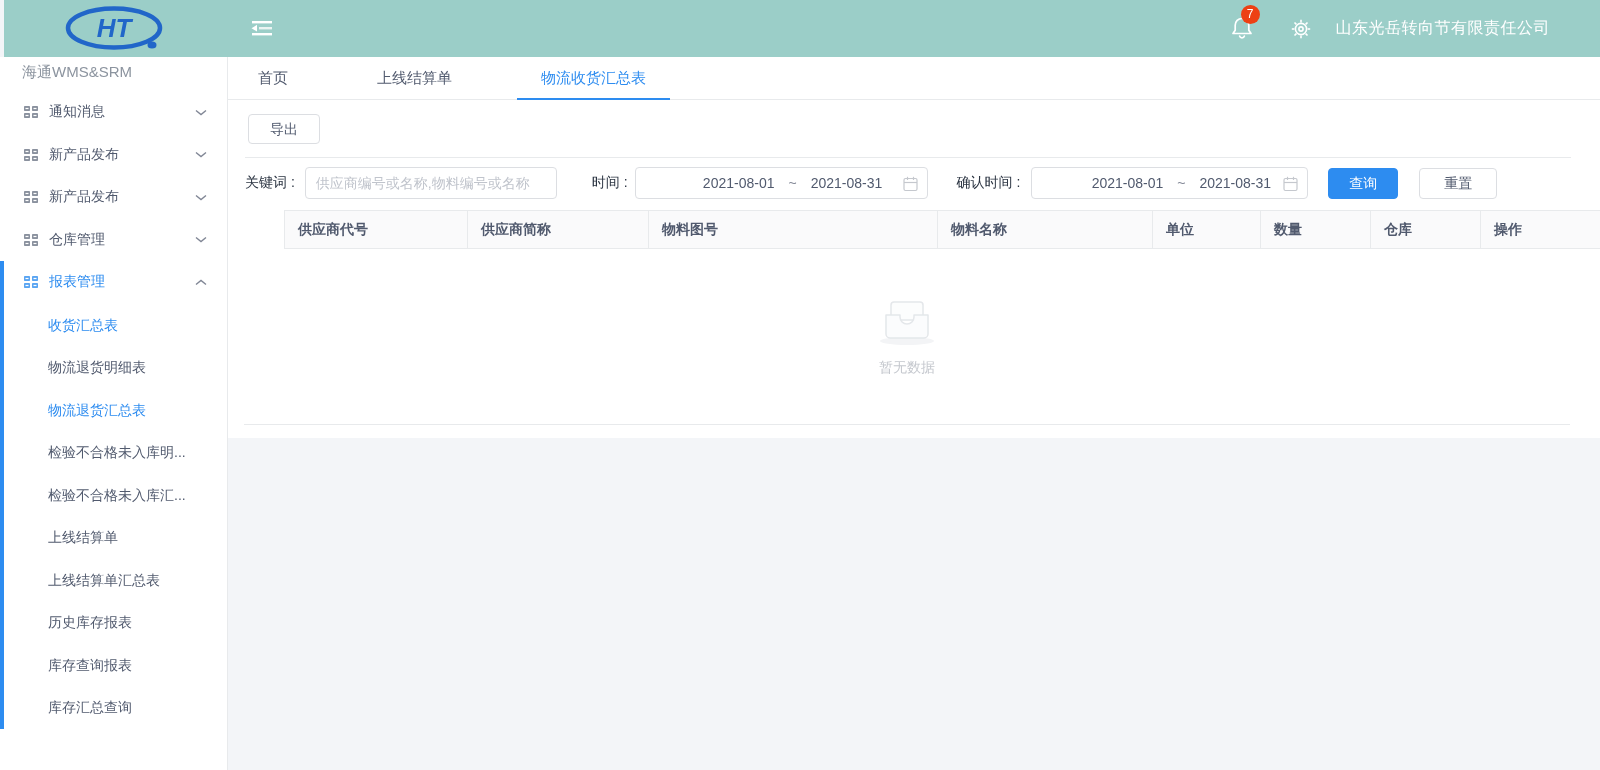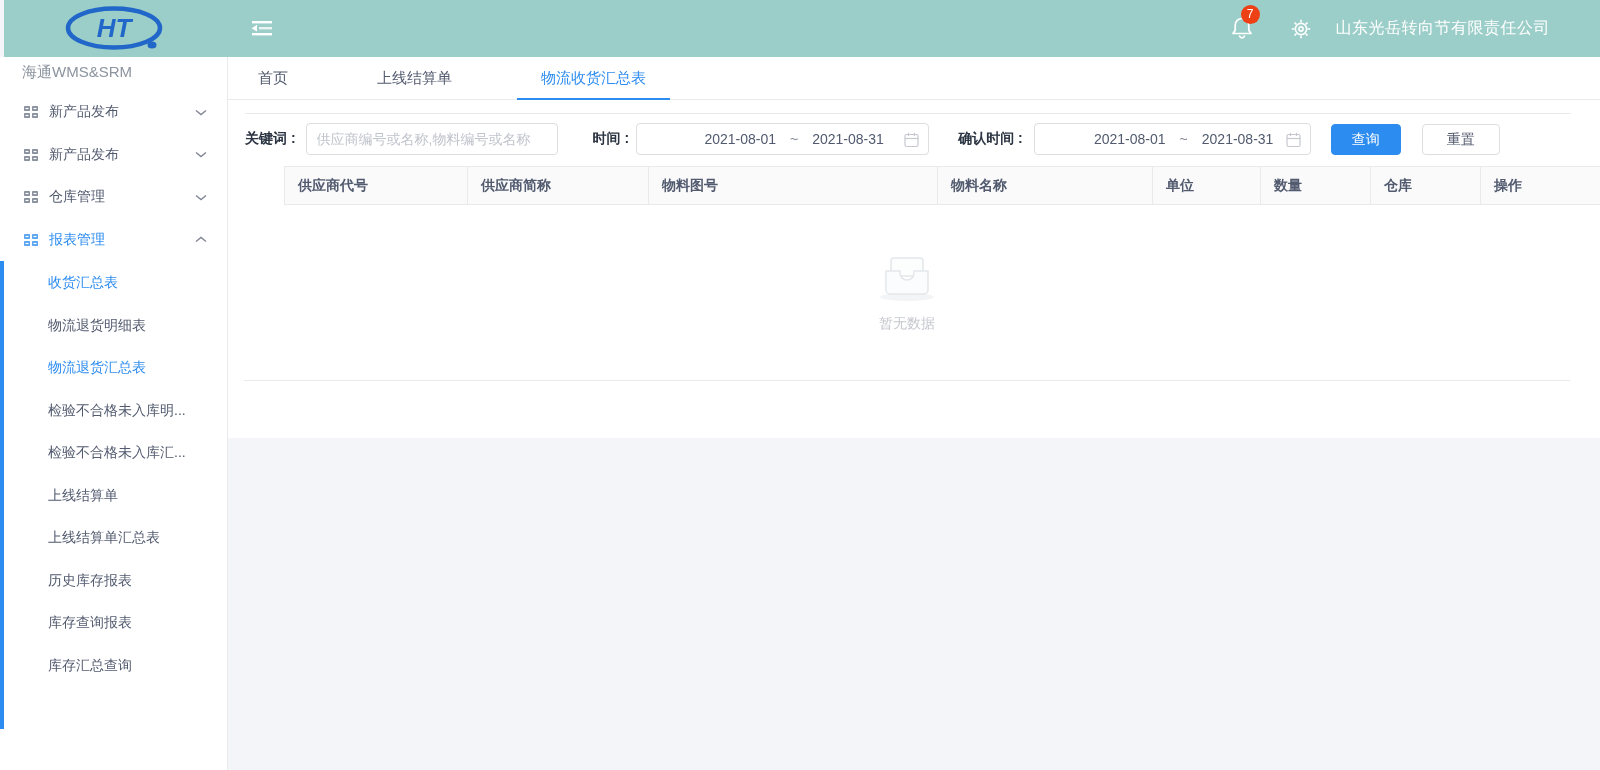--- a/index.html
+++ b/index.html
@@ -40,21 +40,21 @@
   .tab { padding:0 24px; margin-right:41px; line-height:41px; font-size:15px; color:#515a6e;
          cursor:pointer; border-bottom:2px solid transparent; white-space:nowrap; }
   .tab.active { color:#2d8cf0; border-bottom-color:#2d8cf0; }
 
   .toolbar { padding:14px 0 0 20px; height:44px; }
   .btn { display:inline-block; height:30px; line-height:28px; padding:0 21px; background:#fff;
          border:1px solid #dcdee2; border-radius:4px; font-size:14px; color:#515a6e; cursor:pointer; }
   .divider { margin:13px 29px 0 17px; border-top:1px solid #e8eaec; }
 
   .filters { margin-top:9px; padding-left:17px; height:32px; display:flex; align-items:center; }
-  .flabel { font-size:14px; font-weight:700; color:#2b3442; white-space:nowrap;text-align:right; }
+  .flabel { font-size:14px; font-weight:400; color:#2b3442; white-space:nowrap;text-align:right; }
   .kw-input { width:252px; height:32px; margin-left:10px; border:1px solid #dcdee2; border-radius:4px;
               padding:8px 10px; font-size:14px; color:#515a6e; outline:none;
               font-family:"Liberation Sans","DejaVu Sans",sans-serif; }
   .kw-input::placeholder { color:#c0c4cc; }
   .lbl-time { margin-left:35px; }
   .range { position:relative; height:32px; border:1px solid #dcdee2; border-radius:4px;
            display:flex; align-items:center; justify-content:center; cursor:pointer;
            font-size:14px; color:#515a6e;padding-left:23px; }
   .range .sep { margin:0 14px; color:#808695; }
   .range .cal { position:absolute; right:9px; top:8px; display:flex; }
@@ -118,20 +118,42 @@
     </div>
     <div class="company">山东光岳转向节有限责任公司</div>
   </div>
 </header>
 
 <aside class="sidebar">
   <div class="brand">海通WMS&amp;SRM</div>
   <div class="active-bar"></div>
   <nav>
 
+    <div class="menu-item">
+      <svg width="14" height="12" viewBox="0 0 14 12">
+        <g fill="#8a919e">
+            <rect x="0" y="0" width="6" height="5" rx="0.8"></rect>
+            <rect x="8" y="0" width="6" height="5" rx="0.8"></rect>
+            <rect x="0" y="7" width="6" height="5" rx="0.8"></rect>
+            <rect x="8" y="7" width="6" height="5" rx="0.8"></rect>
+          </g>
+        <g fill="#ffffff">
+            <rect x="1.5" y="1.9" width="3" height="1.2"></rect>
+            <rect x="9.5" y="1.9" width="3" height="1.2"></rect>
+            <rect x="1.5" y="8.9" width="3" height="1.2"></rect>
+            <rect x="9.5" y="8.9" width="3" height="1.2"></rect>
+          </g>
+      </svg>
+      <span class="mi-label">通知消息</span>
+      <span class="chev">
+        <svg width="12" height="7">
+            <polyline points="1,1.5 6,5.5 11,1.5" fill="none" stroke="#808695" stroke-width="1.4"></polyline>
+          </svg>
+      </span>
+    </div>
 
     <div class="menu-item">
       <svg width="14" height="12" viewBox="0 0 14 12">
         <g fill="#8a919e">
             <rect x="0" y="0" width="6" height="5" rx="0.8"></rect>
             <rect x="8" y="0" width="6" height="5" rx="0.8"></rect>
             <rect x="0" y="7" width="6" height="5" rx="0.8"></rect>
             <rect x="8" y="7" width="6" height="5" rx="0.8"></rect>
           </g>
         <g fill="#ffffff">
@@ -232,20 +254,23 @@
 </aside>
 
 <div class="content">
 
   <div class="tabbar">
     <div class="tab">首页</div>
     <div class="tab">上线结算单</div>
     <div class="tab active">物流收货汇总表</div>
   </div>
 
+  <div class="toolbar">
+    <button class="btn">导出</button>
+  </div>
 
   <div class="divider"></div>
 
   <div class="filters">
     <span class="flabel">关键词 :</span>
     <input class="kw-input" type="text" placeholder="供应商编号或名称,物料编号或名称" style="">
     <span class="flabel lbl-time">时间 :</span>
     <div class="range range1">
       <span>2021-08-01</span>
       <span class="sep">~</span>

